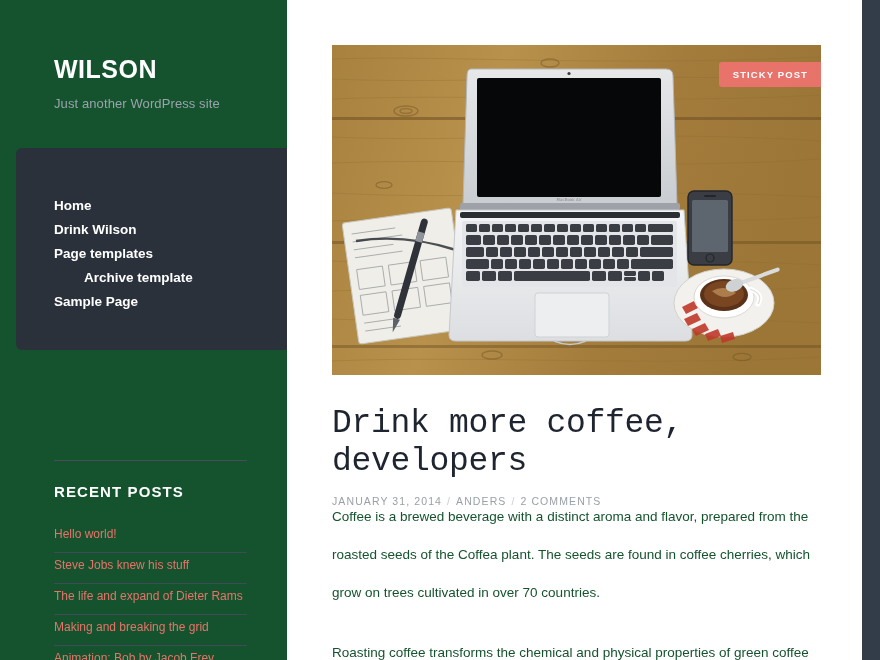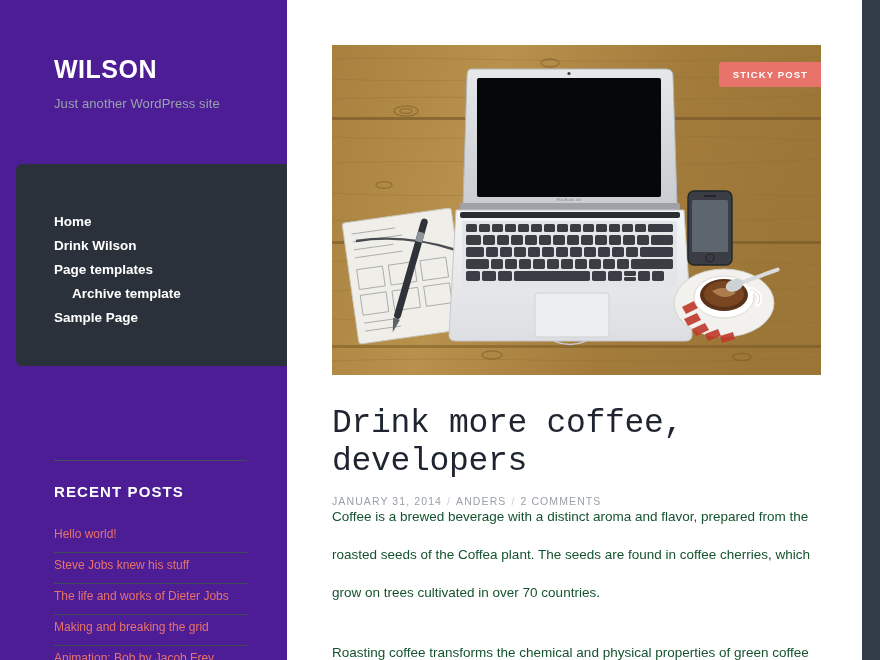--- a/index.html
+++ b/index.html
@@ -15,21 +15,21 @@
     background: #ffffff;
     position: relative;
   }
 
   
   #sidebar {
     position: absolute;
     left: 0; top: 0;
     width: 344px;
     height: 660px;
-    background: #4c1d95;
+    background: #14532d;
     overflow: hidden;
   }
 
   #site-branding {
     padding: 56px 0 0 54px;
   }
   #site-title {
     font-size: 25px;
     font-weight: bold;
     letter-spacing: 0.5px;
@@ -40,21 +40,21 @@
     margin-top: 12px;
     font-size: 13px;
     color: #9aa3ad;
     letter-spacing: 0.1px;
   }
 
   
   #main-nav {
     position: absolute;
     left: 16px;
-    top: 164px;
+    top: 148px;
     width: 271px;
     height: 202px;
     background: #2b313a;
     border-top-left-radius: 6px;
     border-bottom-left-radius: 6px;
     padding-top: 46px;
   }
   .nav-item {
     display: block;
     font-size: 13.5px;
@@ -62,20 +62,21 @@
     color: #ffffff;
     padding: 0 0 0 38px;
     line-height: 24px;
     margin-bottom: 0px;
     text-decoration: none;
     cursor: pointer;
     white-space: nowrap;
   }
   .nav-item.child {
     padding-left: 56px;
+    margin-left: 12px;
   }
 
   
   #search-wrap {
     position: absolute;
     left: 54px;
     top: 395px;
     width: 193px;
   }
   #search-form {
@@ -249,21 +250,21 @@
   <div id="recent-posts-title">RECENT POSTS</div>
 
   <ul id="recent-posts-list">
     <li>
         <a>Hello world!</a>
       </li>
     <li>
         <a>Steve Jobs knew his stuff</a>
       </li>
     <li>
-        <a>The life and works of Dieter Jobs</a>
+        <a>The life and expand of Dieter Rams</a>
       </li>
     <li>
         <a>Making and breaking the grid</a>
       </li>
     <li>
         <a>Animation: Bob by Jacob Frey</a>
       </li>
   </ul>
 </div>
 

